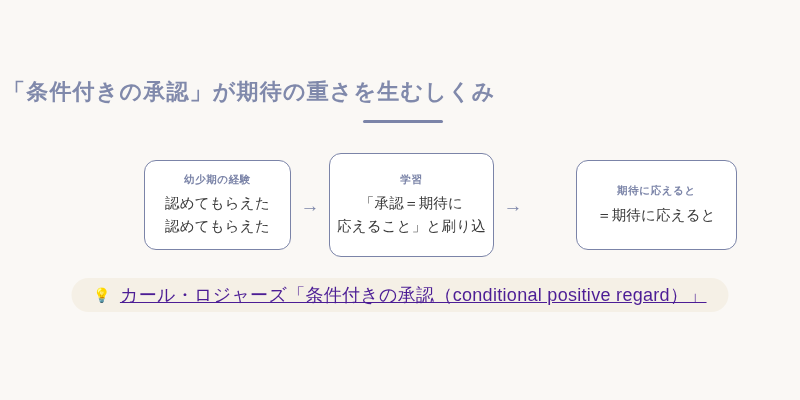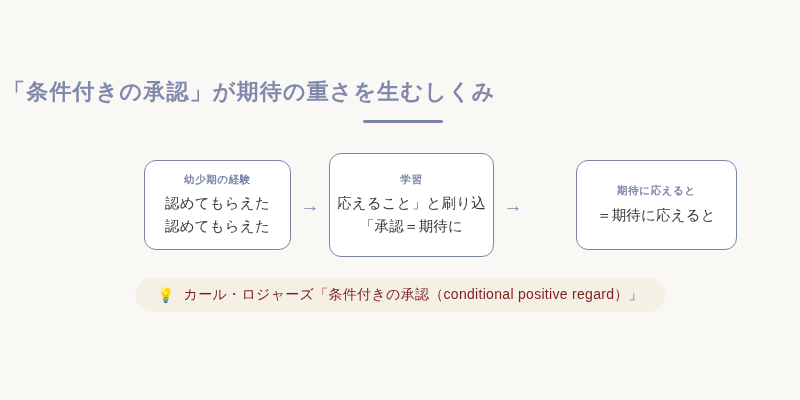--- a/index.html
+++ b/index.html
@@ -116,24 +116,25 @@
     align-items: center;
     padding: 0 22px;
     box-sizing: border-box;
   }
   .note-icon {
     font-size: 14px;
     line-height: 1;
     margin-right: 9px;
   }
   .note-text {
-    font-size: 14px;
-    color: #7f1d1d;
+    font-size: 18px;
+    color: #4c1d95;
     letter-spacing: 0.3px;
     white-space: nowrap;
+    text-decoration: underline;
   }
 </style>
 </head>
 <body>
 
 <div class="canvas">
 
   <div class="title-wrap">
     <div class="title">「条件付きの承認」が期待の重さを生むしくみ</div>
     <div class="title-rule"></div>
@@ -147,22 +148,22 @@
         <div>認めてもらえた</div>
         <div>認めてもらえた</div>
       </div>
     </div>
 
     <div class="arrow">→</div>
 
     <div class="box tall">
       <div class="box-head">学習</div>
       <div class="box-body">
+        <div>「承認＝期待に</div>
         <div>応えること」と刷り込</div>
-        <div>「承認＝期待に</div>
       </div>
     </div>
 
     <div class="arrow">→</div>
 
     <div class="box small">
       <div class="box-head">期待に応えると</div>
       <div class="box-body">
         <div>＝期待に応えると</div>
       </div>

